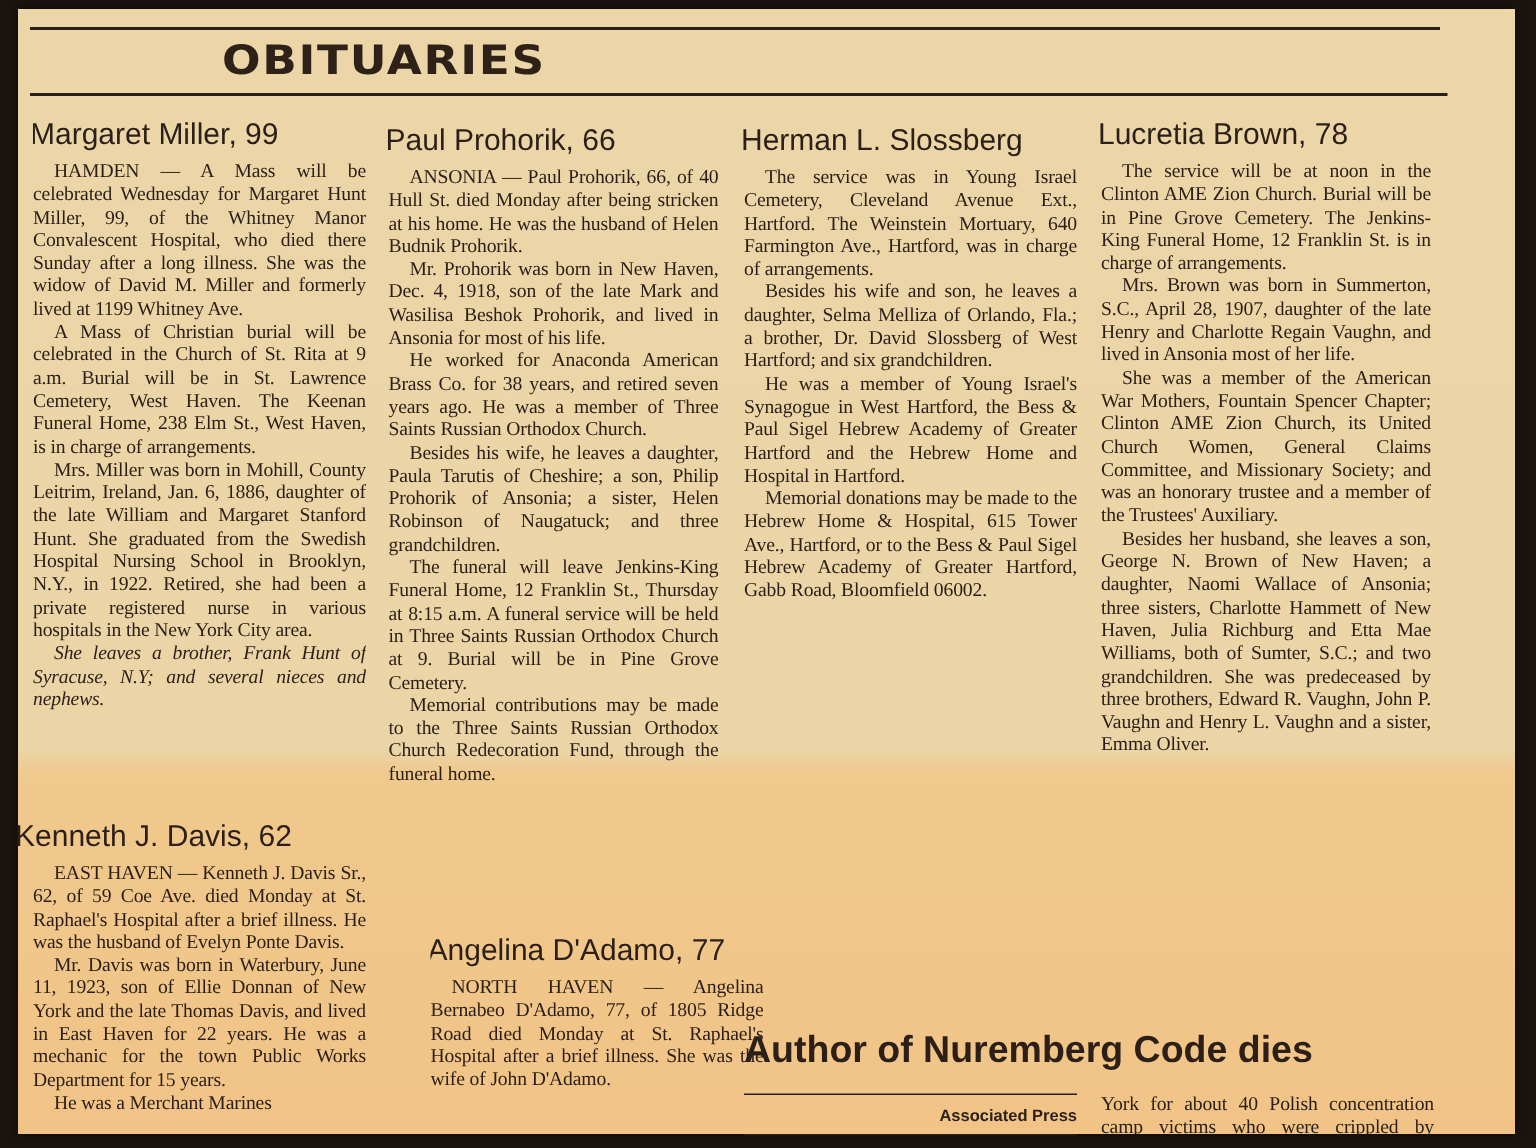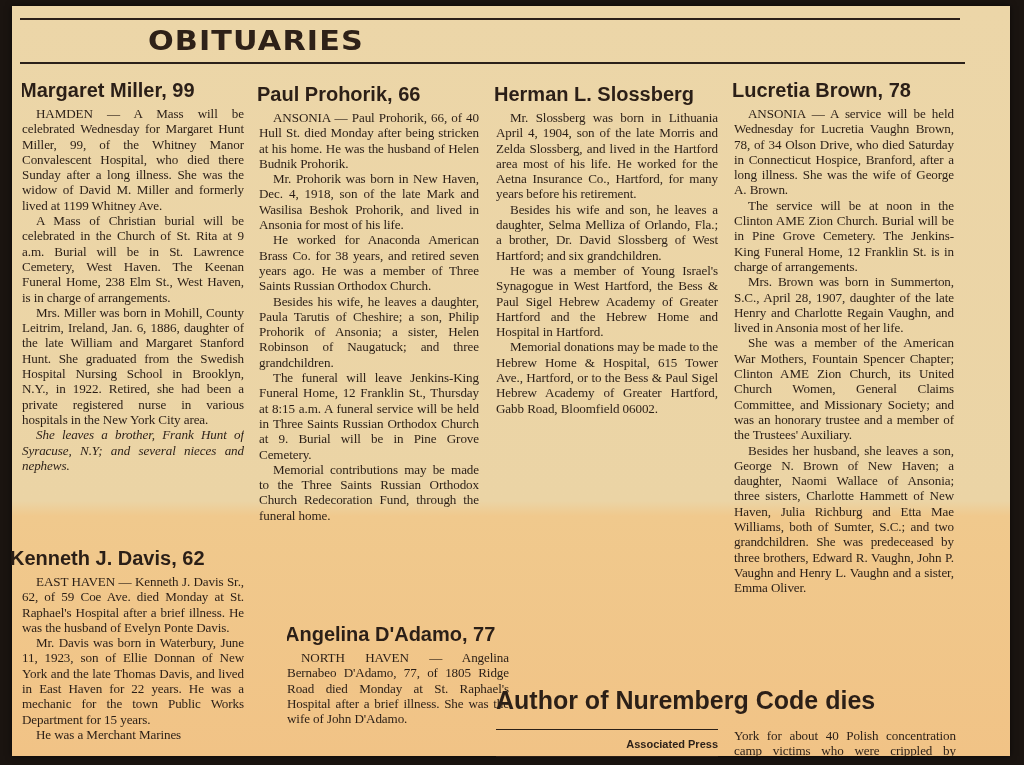--- a/index.html
+++ b/index.html
@@ -17,21 +17,21 @@
   }
   .rule { position: absolute; height: 2px; background: #2b2019; }
   .masthead {
     position: absolute; left: 0; width: 998px; top: 19px; text-align: left;
     font-family: "DejaVu Sans", sans-serif; font-weight: bold;
     font-size: 27px; letter-spacing: 1px; color: #2e2118;
   }
   .masthead span { position: absolute; left: 136px; top: 0; transform: scaleX(1.12); transform-origin: left; }
   .col { position: absolute; }
   .headline {
-    font-family: "Liberation Sans", sans-serif; font-weight: bold;
+    font-family: "Liberation Sans", sans-serif; font-weight: normal;
     font-size: 20px; color: #2b1f17; line-height: 24px; margin: 0 0 4px -2px; white-space: nowrap;
   }
   .body p {
     margin: 0; font-size: 13.1px; line-height: 15.3px; text-align: justify;
     text-indent: 14px; letter-spacing: -0.1px;
   }
   .big-headline {
     position: absolute; left: 484px; top: 680px;
     font-family: "Liberation Sans", sans-serif; font-weight: bold;
     font-size: 25px; color: #2b1f17; white-space: nowrap;
@@ -88,31 +88,30 @@
   <div class="col cutoff" style="left:247px; top:616px; width:222px; height:134px;margin-left:28px;">
     <div class="headline">Angelina D'Adamo, 77</div>
     <div class="body">
       <p>NORTH HAVEN — Angelina Bernabeo D'Adamo, 77, of 1805 Ridge Road died Monday at St. Raphael's Hospital after a brief illness. She was the wife of John D'Adamo.</p>
     </div>
   </div>
 
   <div class="col" style="left:484px; top:76px; width:222px;">
     <div class="headline">Herman L. Slossberg</div>
     <div class="body">
-      <p>Mr. Slossberg was born in Lithuania April 4, 1904, son of the late Morris and Zelda Slossberg, and lived in the Hartford area most of his life. He worked for the Aetna Insurance Co., Hartford, for many years before his retirement.</p>
+      <p>The service was in Young Israel Cemetery, Cleveland Avenue Ext., Hartford. The Weinstein Mortuary, 640 Farmington Ave., Hartford, was in charge of arrangements.</p>
       <p>Besides his wife and son, he leaves a daughter, Selma Melliza of Orlando, Fla.; a brother, Dr. David Slossberg of West Hartford; and six grandchildren.</p>
       <p>He was a member of Young Israel's Synagogue in West Hartford, the Bess &amp; Paul Sigel Hebrew Academy of Greater Hartford and the Hebrew Home and Hospital in Hartford.</p>
       <p>Memorial donations may be made to the Hebrew Home &amp; Hospital, 615 Tower Ave., Hartford, or to the Bess &amp; Paul Sigel Hebrew Academy of Greater Hartford, Gabb Road, Bloomfield 06002.</p>
     </div>
   </div>
 
   <div class="col" style="left:722px; top:72px; width:220px;">
     <div class="headline">Lucretia Brown, 78</div>
     <div class="body">
-      <p>ANSONIA — A service will be held Wednesday for Lucretia Vaughn Brown, 78, of 34 Olson Drive, who died Saturday in Connecticut Hospice, Branford, after a long illness. She was the wife of George A. Brown.</p>
       <p>The service will be at noon in the Clinton AME Zion Church. Burial will be in Pine Grove Cemetery. The Jenkins-King Funeral Home, 12 Franklin St. is in charge of arrangements.</p>
       <p>Mrs. Brown was born in Summerton, S.C., April 28, 1907, daughter of the late Henry and Charlotte Regain Vaughn, and lived in Ansonia most of her life.</p>
       <p>She was a member of the American War Mothers, Fountain Spencer Chapter; Clinton AME Zion Church, its United Church Women, General Claims Committee, and Missionary Society; and was an honorary trustee and a member of the Trustees' Auxiliary.</p>
       <p>Besides her husband, she leaves a son, George N. Brown of New Haven; a daughter, Naomi Wallace of Ansonia; three sisters, Charlotte Hammett of New Haven, Julia Richburg and Etta Mae Williams, both of Sumter, S.C.; and two grandchildren. She was predeceased by three brothers, Edward R. Vaughn, John P. Vaughn and Henry L. Vaughn and a sister, Emma Oliver.</p>
     </div>
   </div>
 
   <div class="big-headline">Author of Nuremberg Code dies</div>
   <div class="byline">Associated Press</div>
   <div class="col cutoff body" style="left:722px; top:722px; width:222px; height:28px;">

